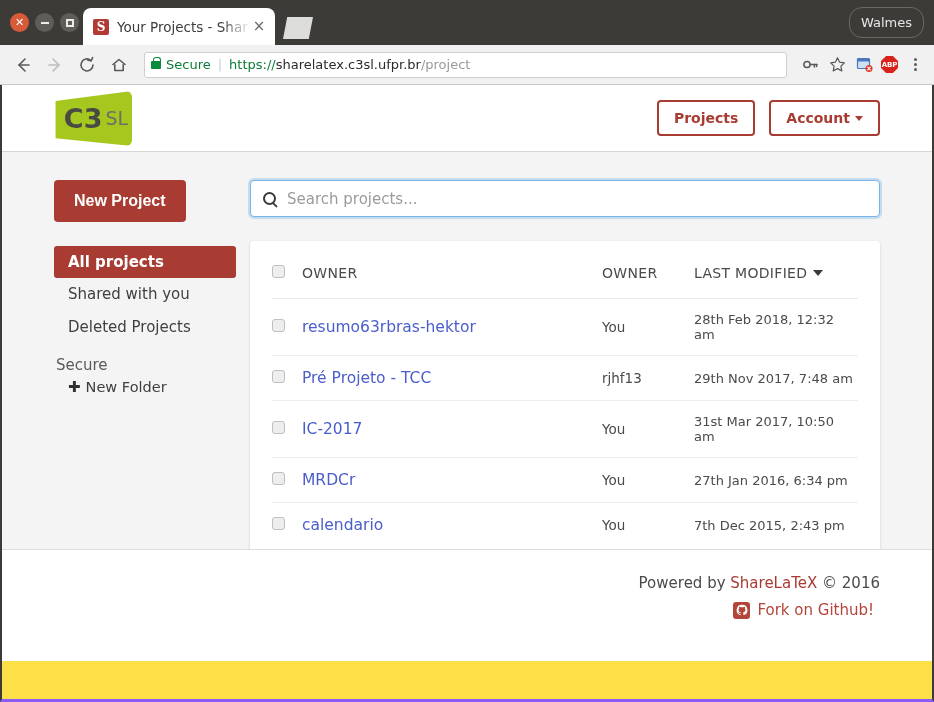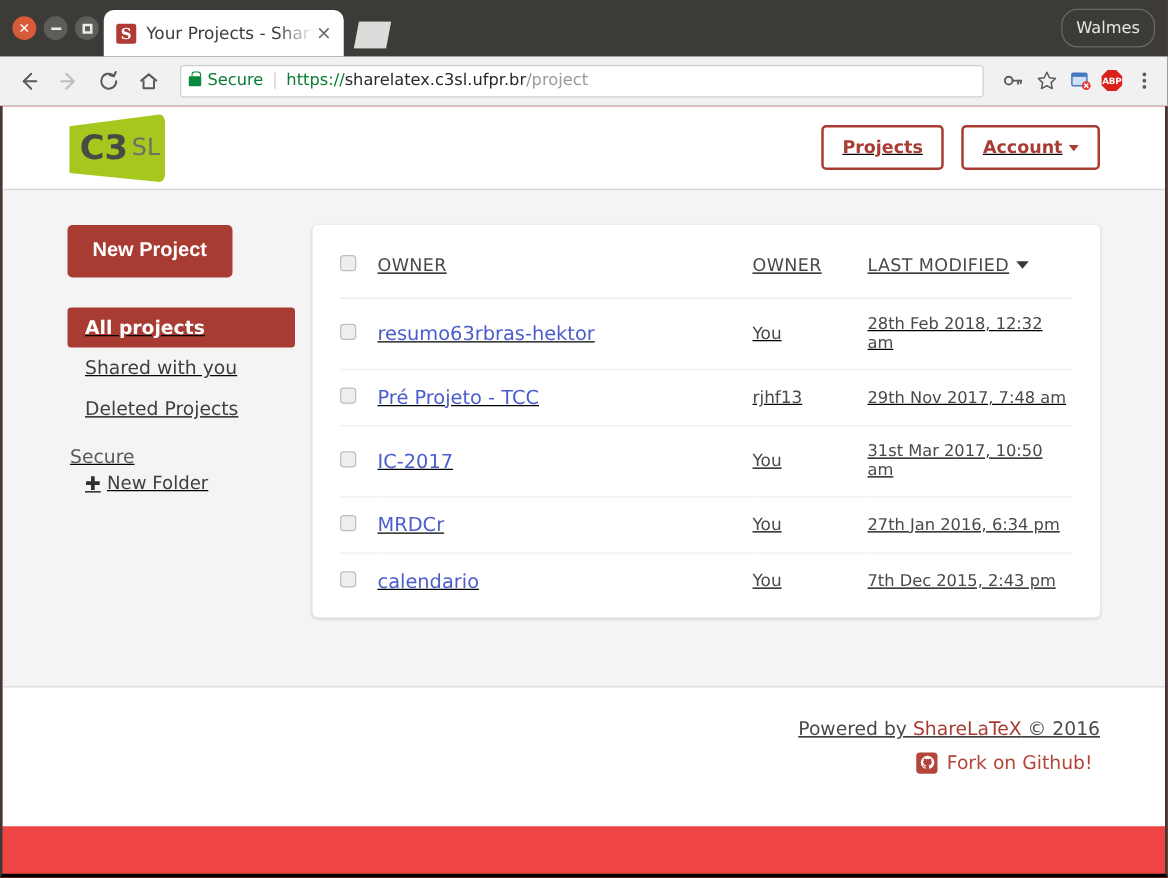--- a/index.html
+++ b/index.html
@@ -141,28 +141,27 @@
     color: #fff; font-size: 7px; font-weight: bold;
     display: flex; align-items: center; justify-content: center;
     letter-spacing: -0.2px;
   }
   .kebab { display:flex; flex-direction:column; gap:2px; align-items:center;}
   .kebab i { width:3px; height:3px; border-radius:50%; background:#5a5a5a; display:block;}
 
   
   .viewport {
     flex: 1 1 auto;
-    background: #ef4444;
+    background: #fde047;
     position: relative;
     overflow: hidden;
     border-left: 2px solid #3c3b37;
     border-right: 2px solid #3c3b37;
-    border-bottom: 3px solid #000000;
+    border-bottom: 3px solid #8b5cf6;
     font-family: "DejaVu Sans", "Liberation Sans", sans-serif;
-    text-decoration: underline;
   }
 
   
   .sitenav {
     height: 67px;
     background: #fff;
     border-bottom: 1px solid #d6d6d6;
     display: flex; align-items: center;
     padding: 0 52px;
     position: relative;
@@ -475,20 +474,26 @@
 
           <div class="folders-hdr">Secure</div>
           <div class="newfolder">
             <span class="plus">✚</span>
             <span>New Folder</span>
           </div>
         </div>
 
         <div class="main">
 
+          <div class="searchwrap">
+            <div class="searchbox">
+              <span class="mag"></span>
+              <span class="search-ph">Search projects...</span>
+            </div>
+          </div>
 
           <div class="card">
             <table>
               <thead>
                 <tr>
                   <th class="col-cb">
                     <span class="cb"></span>
                   </th>
                   <th>OWNER</th>
                   <th class="col-owner">OWNER</th>

